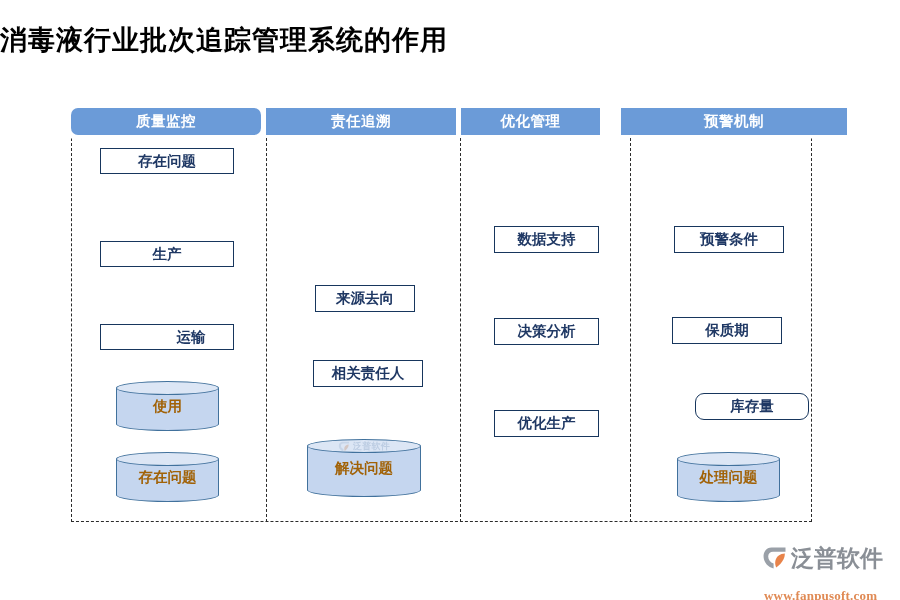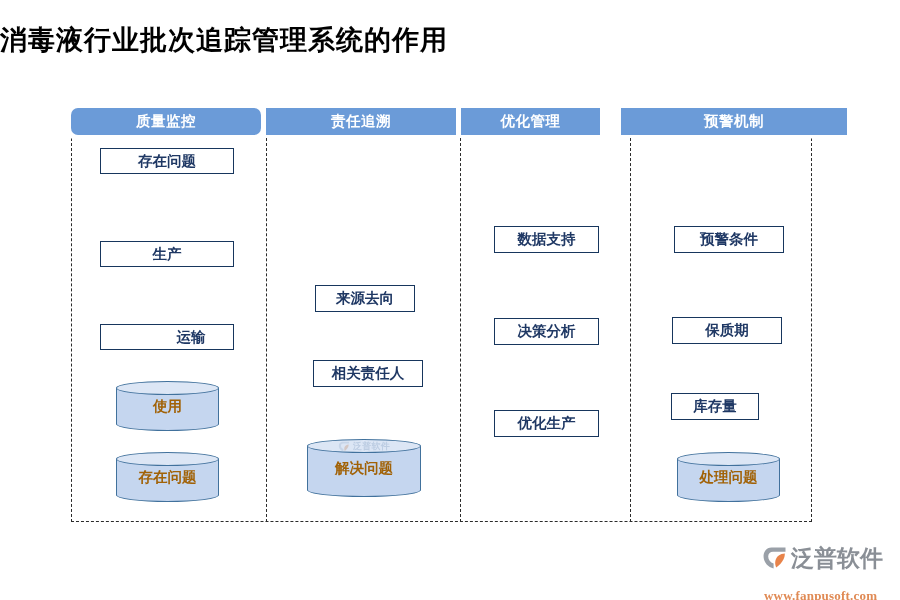--- a/index.html
+++ b/index.html
@@ -269,21 +269,21 @@
           </svg>
           <span class="wm-text">泛普软件</span>
         </div>
         <div class="cyl-label">解决问题</div>
       </div>
       <div class="node rect" style="left: 423px; top: 118px; width: 105px; height: 27px;">数据支持</div>
       <div class="node rect" style="left: 423px; top: 210px; width: 105px; height: 27px;">决策分析</div>
       <div class="node rect" style="left: 423px; top: 302px; width: 105px; height: 27px;">优化生产</div>
       <div class="node rect" style="left: 603px; top: 118px; width: 110px; height: 27px;">预警条件</div>
       <div class="node rect" style="left: 601px; top: 209px; width: 110px; height: 27px;">保质期</div>
-      <div class="node rect" style="left: 600px; top: 285px; width: 88px; height: 27px;">库存量</div>
+      <div class="node rect" style="left: 624px; top: 285px; width: 114px; height: 27px; border-radius: 9px;">库存量</div>
       <div class="node cyl" style="left: 606px; top: 344px; width: 103px; height: 50px;">
         <div class="cyl-body"></div>
         <div class="cyl-bottom"></div>
         <div class="cyl-top"></div>
         <div class="cyl-label">处理问题</div>
       </div>
     </div>
 </div>
 
 <div class="brand">

